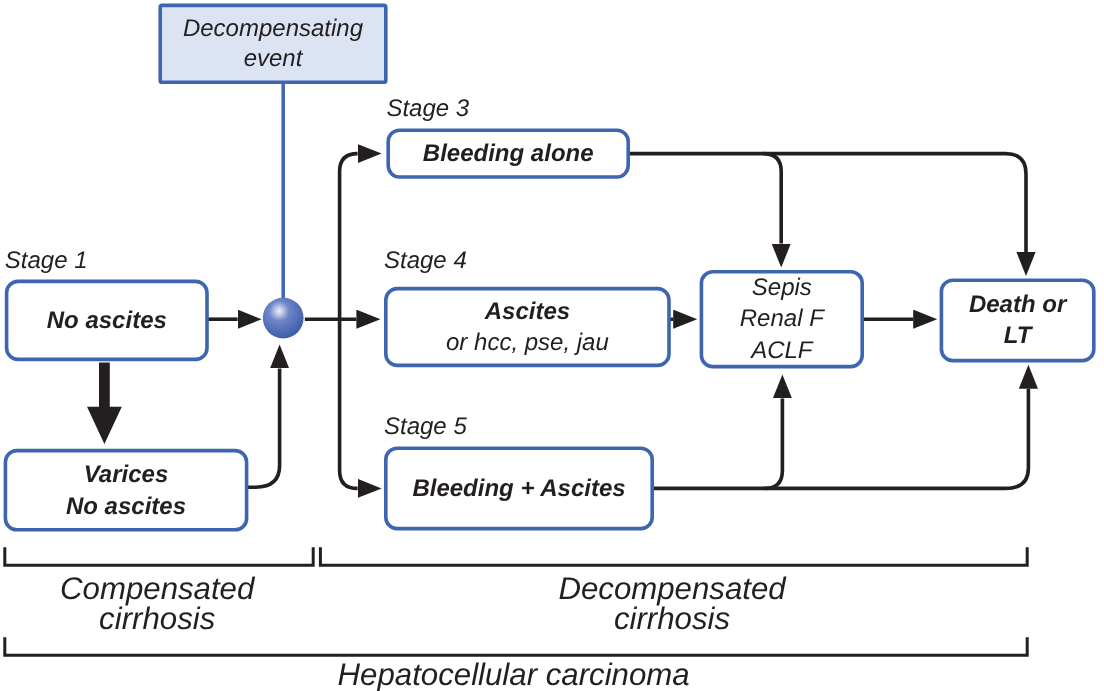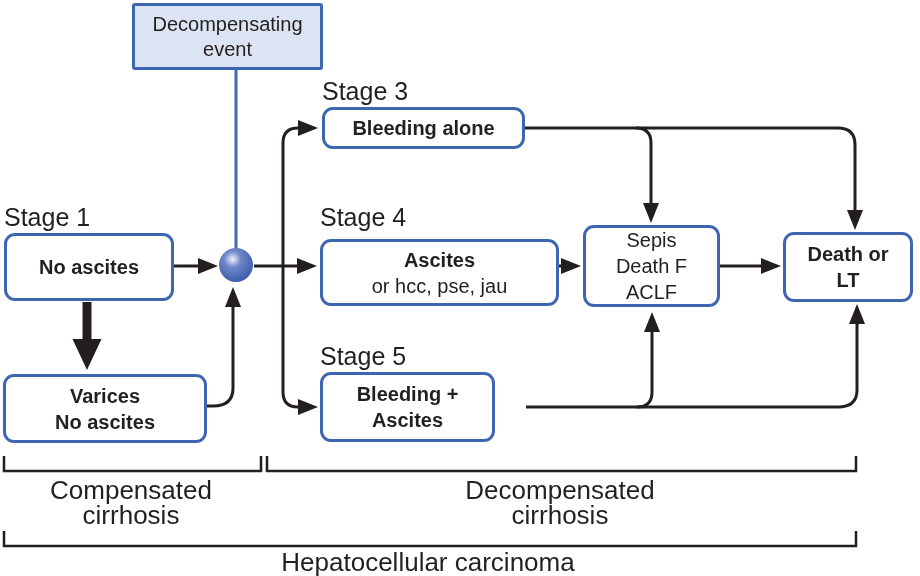--- a/index.html
+++ b/index.html
@@ -3,35 +3,35 @@
 <meta charset="utf-8">
 <style>
   :root{
     --box-border:#3d65b0; --event-box-fill:#dce4f3; --box-fill:#ffffff;
     --connector:#231f20; --event-line:#4268b3; --text:#231f20; --background:#ffffff;
     --sphere-gradient-center:#eef2fa; --sphere-gradient-mid:#6e87c8; --sphere-gradient-edge:#3a5aa8;
   }
   html,body{margin:0;padding:0;background:var(--background);}
   .canvas{
     position:relative;width:920px;height:576px;background:var(--background);
-    font-family:"Liberation Sans","DejaVu Sans",sans-serif;color:var(--text);overflow:hidden;
+    font-family:"Liberation Sans","DejaVu Sans",sans-serif;color:var(--text);overflow:hidden;font-style:italic;
   }
   .layer{position:absolute;left:0;top:0;width:920px;height:576px;}
   .connector{fill:none;stroke:var(--connector);stroke-width:3;}
   .bracket{fill:none;stroke:var(--connector);stroke-width:2.5;}
   .eventline{fill:none;stroke:var(--event-line);stroke-width:3;}
   .box{
     position:absolute;box-sizing:border-box;border:3px solid var(--box-border);
     background:var(--box-fill);border-radius:11px;display:flex;flex-direction:column;
     justify-content:center;align-items:center;text-align:center;
     font-size:20px;line-height:26px;
   }
   .box.event{background:var(--event-box-fill);border-width:3.5px;border-radius:3px;line-height:25px;}
   .bold{font-weight:bold;}
-  .stage-label{position:absolute;font-size:25px;line-height:22px;white-space:nowrap;}
+  .stage-label{position:absolute;font-size:20px;line-height:22px;white-space:nowrap;}
   .bracket-label{position:absolute;font-size:26px;line-height:25px;text-align:center;}
 </style>
 </head>
 <body>
 
 <div class="canvas">
 
   <svg class="layer" viewBox="0 0 920 576">
     <defs>
       <marker id="ah" markerUnits="userSpaceOnUse" markerWidth="22" markerHeight="18" refX="0" refY="8" orient="auto-start-reverse">
@@ -87,27 +87,27 @@
     <div class="bold">Bleeding alone</div>
   </div>
 
   <div class="stage-label" style="left:320px;top:206px;">Stage 4</div>
   <div class="box" style="left:320px;top:239px;width:239px;height:67px;">
     <div class="bold">Ascites</div>
     <div>or hcc, pse, jau</div>
   </div>
 
   <div class="stage-label" style="left:320px;top:345px;">Stage 5</div>
-  <div class="box" style="left:320px;top:372px;width:175px;height:70px;">
+  <div class="box" style="left:320px;top:372px;width:225px;height:70px;">
     <div class="bold">Bleeding + Ascites</div>
   </div>
 
   <div class="box" style="left:583px;top:225px;width:137px;height:82px;">
     <div>Sepis</div>
-    <div>Death F</div>
+    <div>Renal F</div>
     <div>ACLF</div>
   </div>
 
   <div class="box" style="left:783px;top:232px;width:130px;height:70px;">
     <div class="bold">Death or</div>
     <div class="bold">LT</div>
   </div>
 
   <div class="bracket-label" style="left:11px;top:478px;width:240px;">
     <div>Compensated</div>

